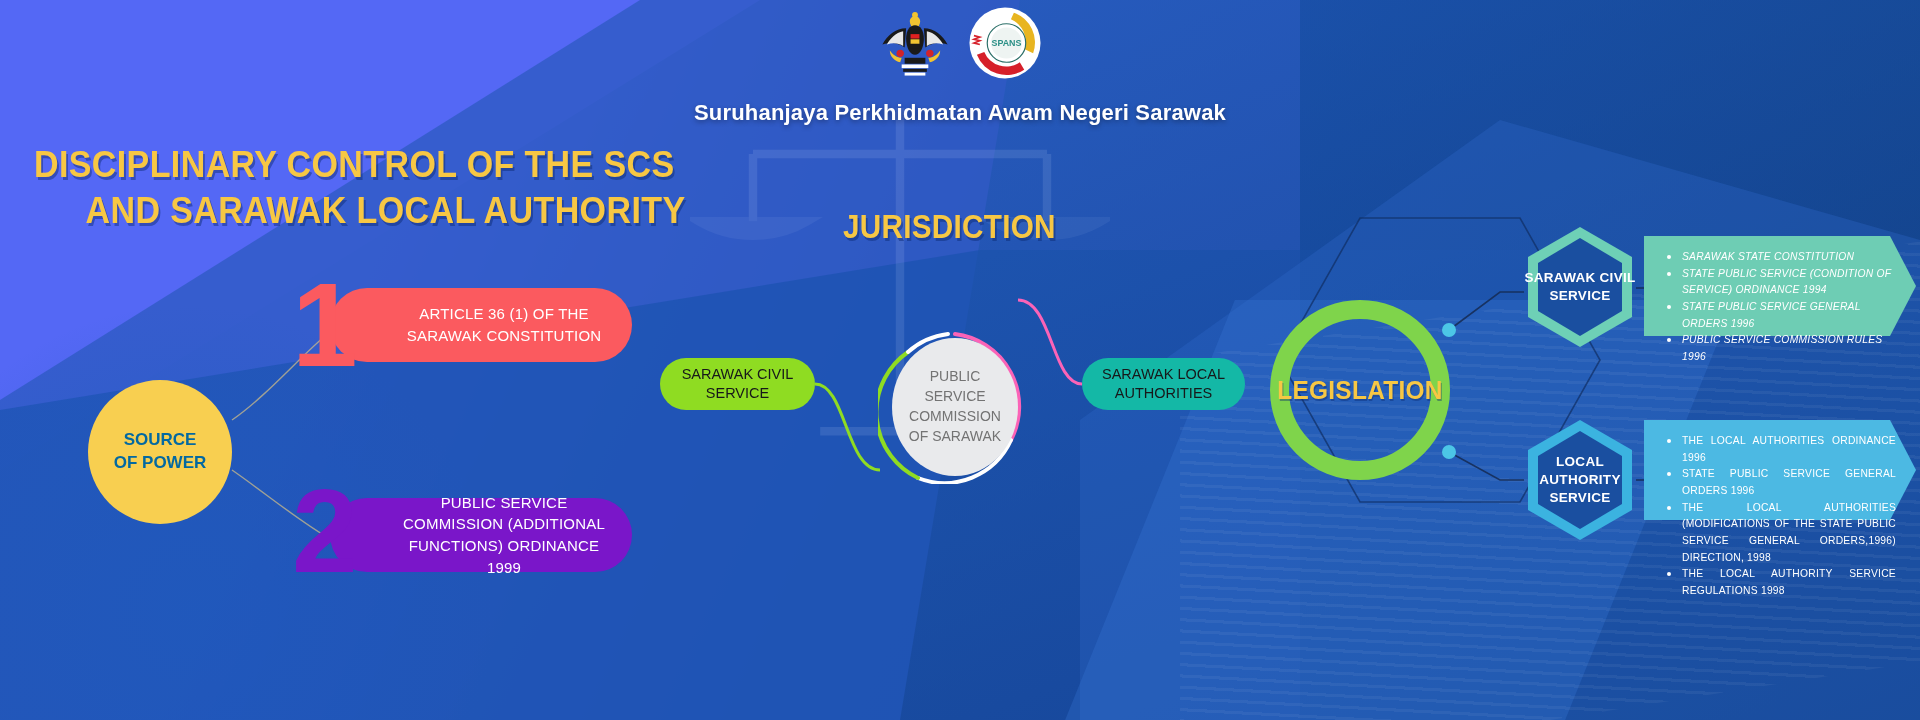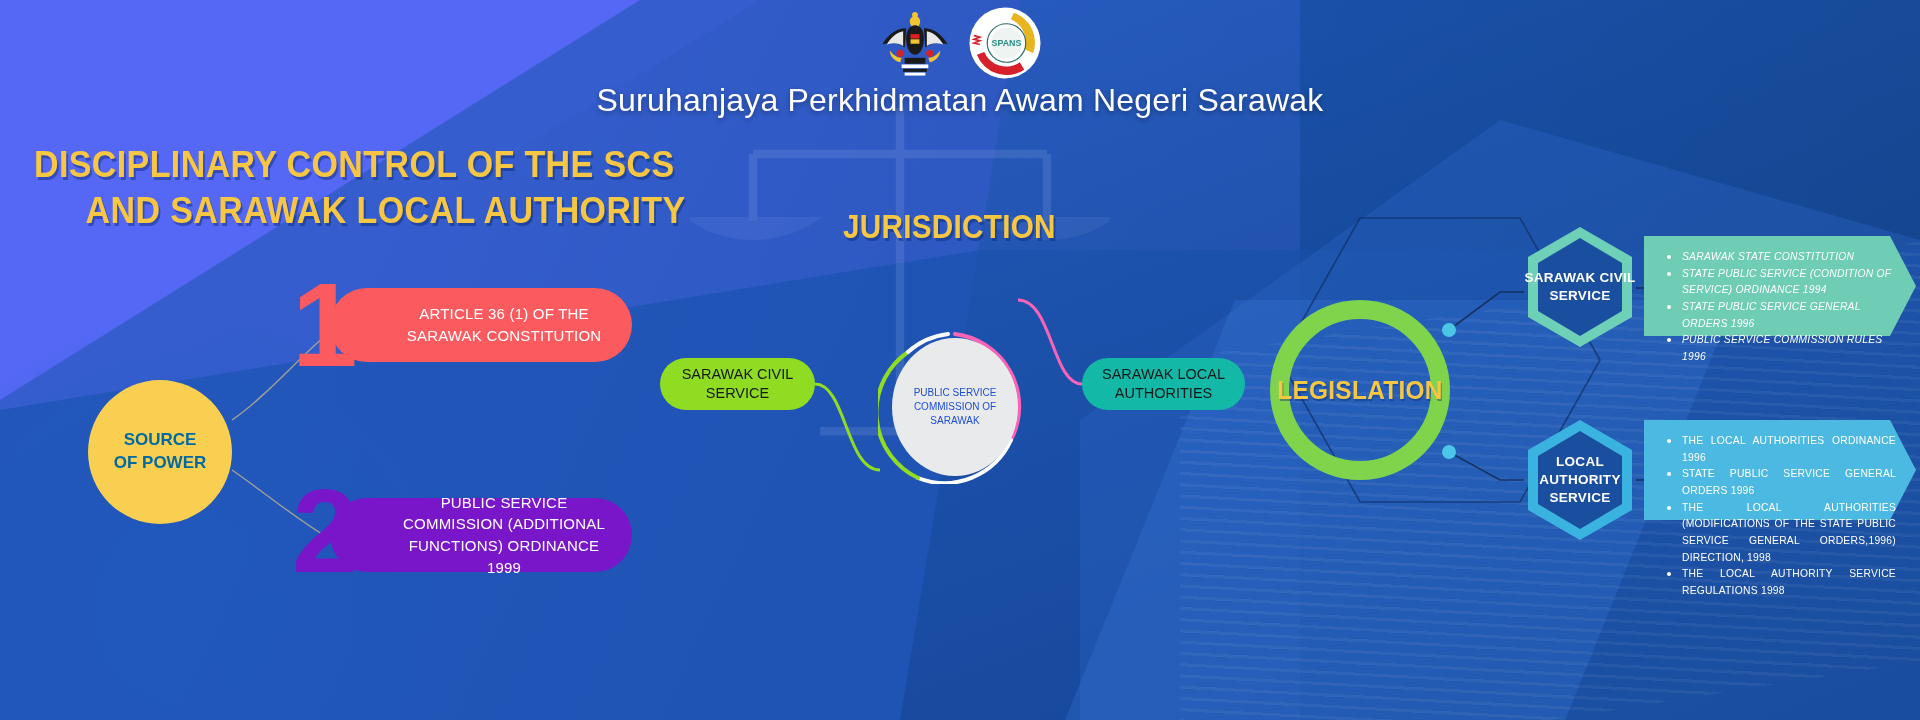--- a/index.html
+++ b/index.html
@@ -36,22 +36,22 @@
     background:repeating-linear-gradient(12deg,rgba(255,255,255,.05) 0 3px,rgba(255,255,255,0) 3px 11px);
     transform:skewY(-9deg);}
   .glow-left{position:absolute;left:-120px;top:300px;width:620px;height:620px;border-radius:50%;
     background:radial-gradient(circle,rgba(30,90,190,.55),rgba(30,90,190,0) 70%);}
 
   
   .header{position:absolute;left:0;top:0;width:1920px;height:130px;z-index:8;
     display:flex;flex-direction:column;align-items:center;}
   .logos{display:flex;align-items:center;gap:16px;height:78px;margin-top:4px;}
   .logo{height:74px;width:74px;}
-  .org-title{color:#ffffff;font-size:32px;font-weight:normal;letter-spacing:.2px;
-    text-shadow:0 2px 5px rgba(0,0,0,.35);white-space:nowrap;margin-top:0;}
+  .org-title{color:#ffffff;font-size:22px;font-weight:bold;letter-spacing:.2px;
+    text-shadow:0 2px 5px rgba(0,0,0,.35);white-space:nowrap;margin-top:18px;}
 
   
   .main-title{position:absolute;left:34px;top:142px;z-index:9;
     color:#f7c744;font-weight:bold;font-size:37px;line-height:1.24;
     letter-spacing:.4px;text-shadow:2px 3px 0 rgba(10,40,110,.45);
     transform:scaleX(.92);transform-origin:left top;}
   .main-title div{white-space:nowrap;}
   .title-l2{padding-left:56px;}
   .jurisdiction{position:absolute;left:843px;top:208px;z-index:9;
     color:#f7c744;font-weight:bold;font-size:33px;letter-spacing:.3px;
@@ -70,21 +70,21 @@
     line-height:1;font-family:"Liberation Sans", sans-serif;}
   .pill-1{left:330px;top:288px;width:302px;background:#fb5a5f;}
   .pill-1 .num{color:#fb5a5f;}
   .pill-2{left:330px;top:498px;width:302px;background:#7a16c9;}
   .pill-2 .num{color:#7a16c9;top:-26px;}
 
   
   .hub{position:absolute;left:878px;top:330px;width:154px;height:154px;z-index:9;}
   .hub-core{position:absolute;left:14px;top:8px;width:126px;height:138px;border-radius:50%;
     background:#e9eaec;display:flex;align-items:center;justify-content:center;text-align:center;
-    color:#1d4ed8;font-size:10px;line-height:1.42;padding:0 10px;}
+    color:#737373;font-size:14px;line-height:1.42;padding:0 10px;}
   .hub-ring{position:absolute;inset:0;}
   .tag{position:absolute;z-index:9;border-radius:26px;height:52px;display:flex;
     align-items:center;justify-content:center;text-align:center;color:#17181a;
     font-size:14.5px;line-height:1.34;padding:0 14px;}
   .tag-left{left:660px;top:358px;width:155px;background:#8fdc22;}
   .tag-right{left:1082px;top:358px;width:163px;background:#14b8a6;}
   .connector-svg{position:absolute;left:0;top:0;width:1920px;height:720px;z-index:7;pointer-events:none;}
 
   
   .leg{position:absolute;left:1270px;top:300px;width:180px;height:180px;z-index:9;}

